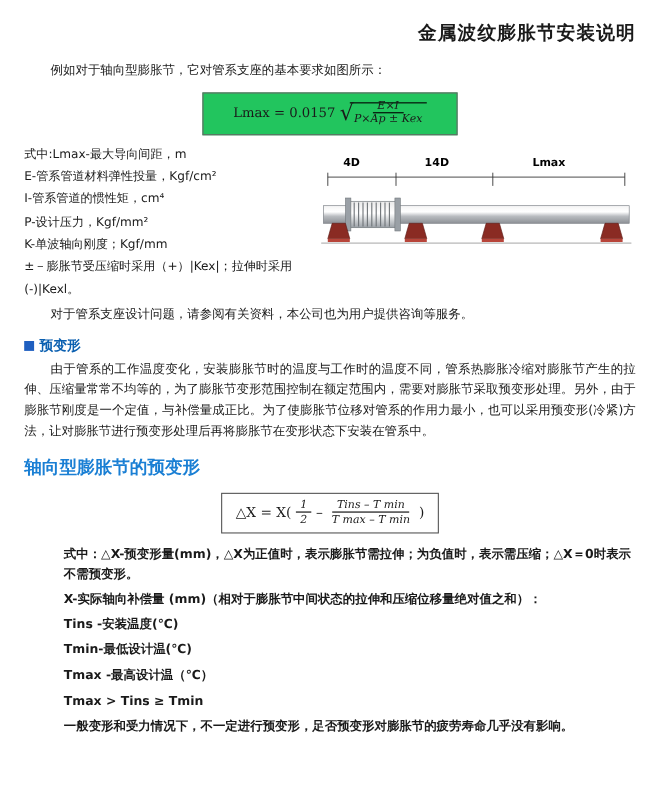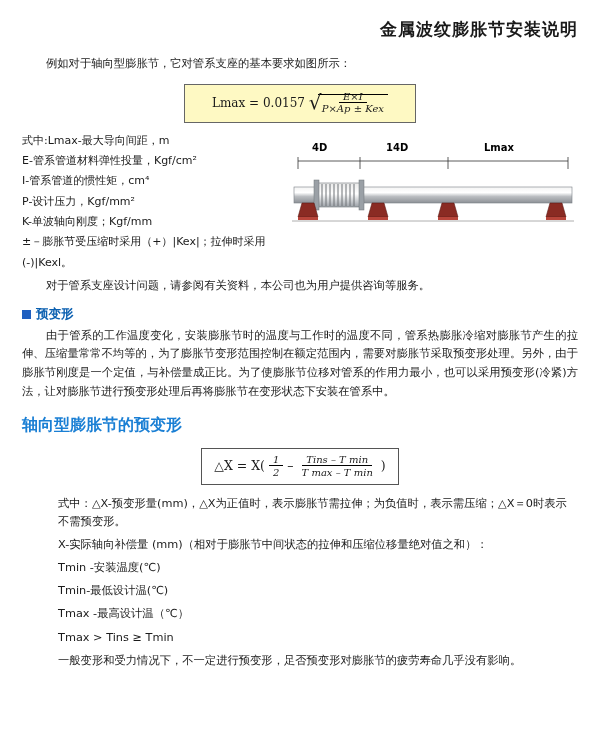--- a/index.html
+++ b/index.html
@@ -56,21 +56,21 @@
   }
   .indent { text-indent: 24px; }
   .formula-box {
     margin: 10px auto 8px auto;
     width: 210px;
     border: 1px solid #666;
     padding: 6px 10px;
     text-align: center;
     font-family: "DejaVu Serif", "Liberation Serif", serif;
     font-size: 12px;
-    background: #fef9c3;
+    background: #22c55e;
     position: relative;
   }
   .frac {
     display: inline-block;
     vertical-align: middle;
     text-align: center;
     font-style: italic;
     font-size: 10px;
     line-height: 1.25;
   }
@@ -123,20 +123,21 @@
     color: #1a7fd4;
     font-weight: bold;
     font-size: 16px;
     margin: 14px 0 6px 0;
     font-family: "DejaVu Sans", "Liberation Sans", sans-serif;
   }
   .list-line {
     margin: 5px 0 5px 36px;
     font-size: 11.3px;
     line-height: 1.6;
+    font-weight: bold;
   }
 </style>
 </head>
 <body>
 
 <div class="page">
 
   <h1 class="doc-title">金属波纹膨胀节安装说明</h1>
 
 
@@ -249,19 +250,19 @@
       <span class="frac">
         <span class="num">Tins – T min</span><br>
         <span class="den">T max – T min</span>
       </span>
       <span>)</span>
     </span>
   </div>
 
   <div class="list-line">式中：△X-预变形量(mm)，△X为正值时，表示膨胀节需拉伸；为负值时，表示需压缩；△X＝0时表示不需预变形。</div>
   <div class="list-line">X-实际轴向补偿量 (mm)（相对于膨胀节中间状态的拉伸和压缩位移量绝对值之和）：</div>
-  <div class="list-line">Tmin -安装温度(℃)</div>
+  <div class="list-line">Tins -安装温度(℃)</div>
   <div class="list-line">Tmin-最低设计温(℃)</div>
   <div class="list-line">Tmax -最高设计温（℃）</div>
   <div class="list-line">Tmax &gt; Tins ≥ Tmin</div>
   <div class="list-line">一般变形和受力情况下，不一定进行预变形，足否预变形对膨胀节的疲劳寿命几乎没有影响。</div>
 
 </div>
 
 </body></html>

